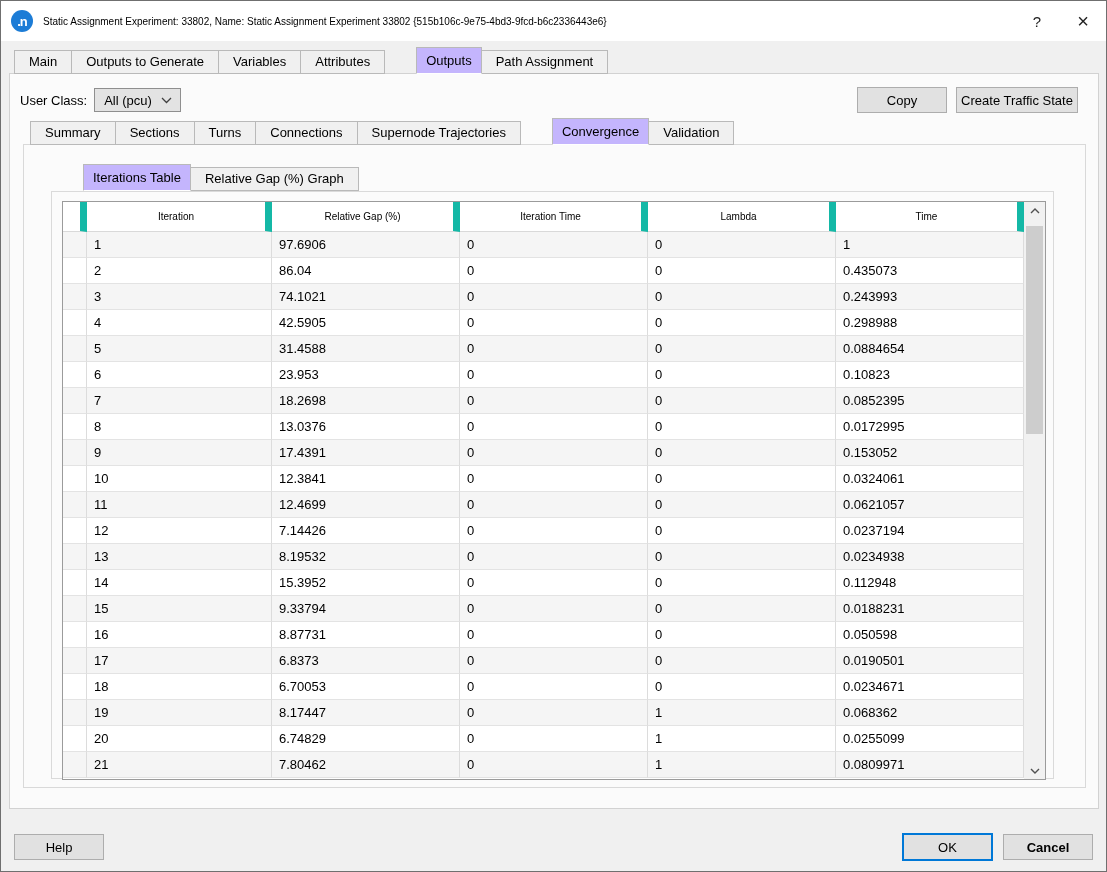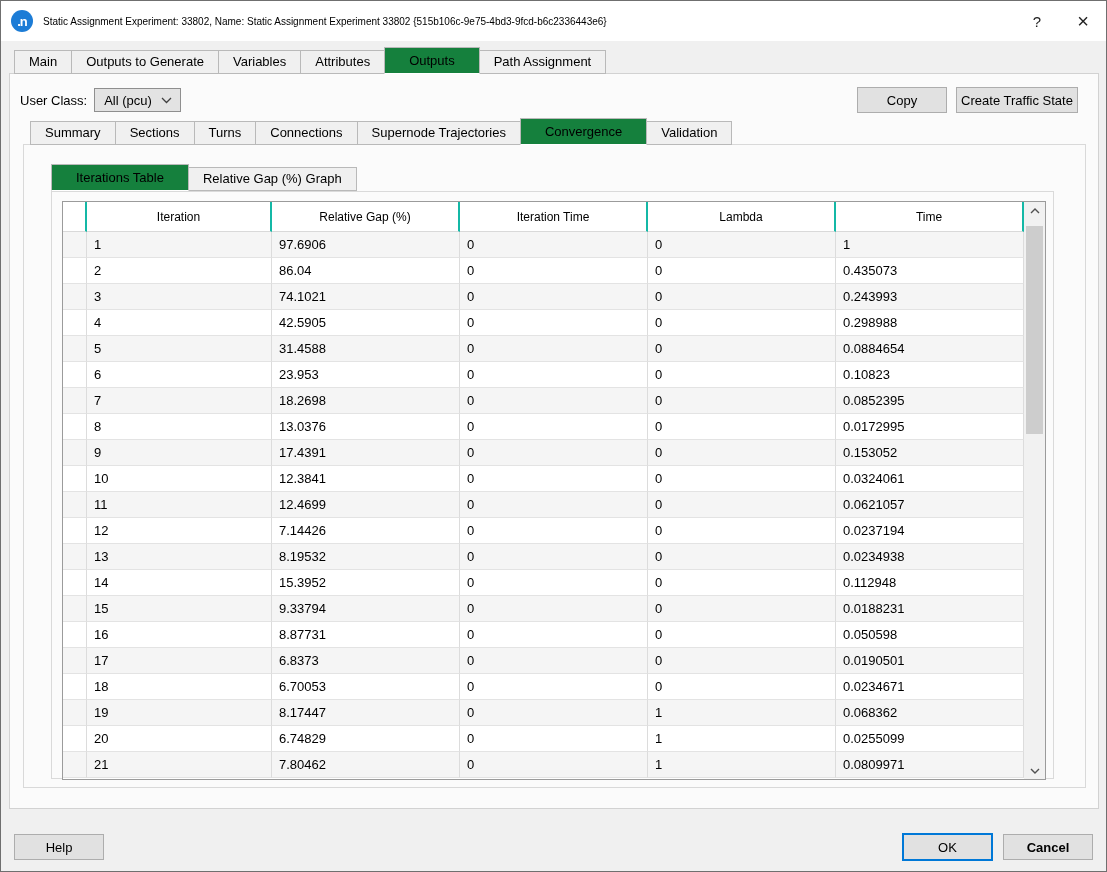--- a/index.html
+++ b/index.html
@@ -15,22 +15,22 @@
           font-size:13px; font-weight:bold; letter-spacing:-1px; flex:none; }
   .title-text { margin-left:10px; font-size:10px; white-space:nowrap; overflow:hidden; }
   .tb-spacer { flex:1; }
   .tb-btn { width:46px; height:40px; display:flex; align-items:center; justify-content:center;
             font-size:15px; color:#222; cursor:default; flex:none; }
   .tb-btn.close { font-size:20px; font-weight:300; }
   
   .tabbar { position:absolute; display:flex; align-items:flex-end; height:27px; z-index:3; }
   .tab { box-sizing:border-box; height:24px; line-height:22px; padding:0 14px;
          background:#f0f0f0; border:1px solid #b9b9b9; margin-right:-1px; white-space:nowrap; }
-  .tab.active { height:27px; line-height:25px; background:#15803d; border-bottom-color:#ffffff;
-                position:relative; z-index:4; padding:0 24px; }
+  .tab.active { height:27px; line-height:25px; background:#c4b5fd; border-bottom-color:#ffffff;
+                position:relative; z-index:4; padding:0 9px;margin-left:32px; }
   
   .pane1 { position:absolute; left:8px; top:72px; width:1090px; height:736px;
            background:#fbfbfb; border:1px solid #d2d2d2; box-sizing:border-box; }
   .pane2 { position:absolute; left:13px; right:12px; top:70px; bottom:20px;
            border:1px solid #d9d9d9; box-sizing:border-box; }
   .pane3 { position:absolute; left:27px; right:31px; top:46px; bottom:8px;
            border:1px solid #dadada; box-sizing:border-box; }
   
   .ucrow { position:absolute; left:10px; right:20px; top:12px; height:28px;
            display:flex; align-items:center; }
@@ -40,22 +40,22 @@
   .combo .val { margin-right:9px; }
   .btn { box-sizing:border-box; height:26px; background:#e1e1e1; border:1px solid #adadad;
          display:flex; align-items:center; justify-content:center; font-size:13px; }
   .btn-copy { width:90px; margin-left:auto; }
   .btn-cts { width:122px; margin-left:9px; }
   
   .tablewrap { position:absolute; left:10px; top:9px; width:984px; height:579px;
                box-sizing:border-box; border:1px solid #9b9b9b; background:#fff; display:flex; }
   .gridcols { width:961px; display:flex; flex-direction:column; }
   .thead { display:flex; height:30px; flex:none; background:#fff; }
-  .th { box-sizing:border-box; border-right:2px solid #14b8a6; border-bottom:1px solid #d9d9d9;
-        display:flex; align-items:center; justify-content:center; font-size:12px; }
+  .th { box-sizing:border-box; border-right:7px solid #14b8a6; border-bottom:1px solid #d9d9d9;
+        display:flex; align-items:center; justify-content:center; font-size:10px; }
   .trow { display:flex; height:26px; flex:none; background:#ffffff; }
   .trow:nth-child(odd) { background:#f5f5f5; }
   .td { box-sizing:border-box; border-right:1px solid #dcdcdc; border-bottom:1px solid #e3e3e3;
         padding-left:7px; line-height:25px; overflow:hidden; white-space:nowrap; font-size:13px; }
   .c0 { width:24px; padding-left:0; }
   .c1 { width:185px; }
   .c2,.c3,.c4,.c5 { width:188px; }
   
   .vscroll { width:21px; background:#f1f1f1; display:flex; flex-direction:column; flex:none; }
   .sbtn { height:17px; flex:none; display:flex; align-items:center; justify-content:center; background:#f1f1f1; }

